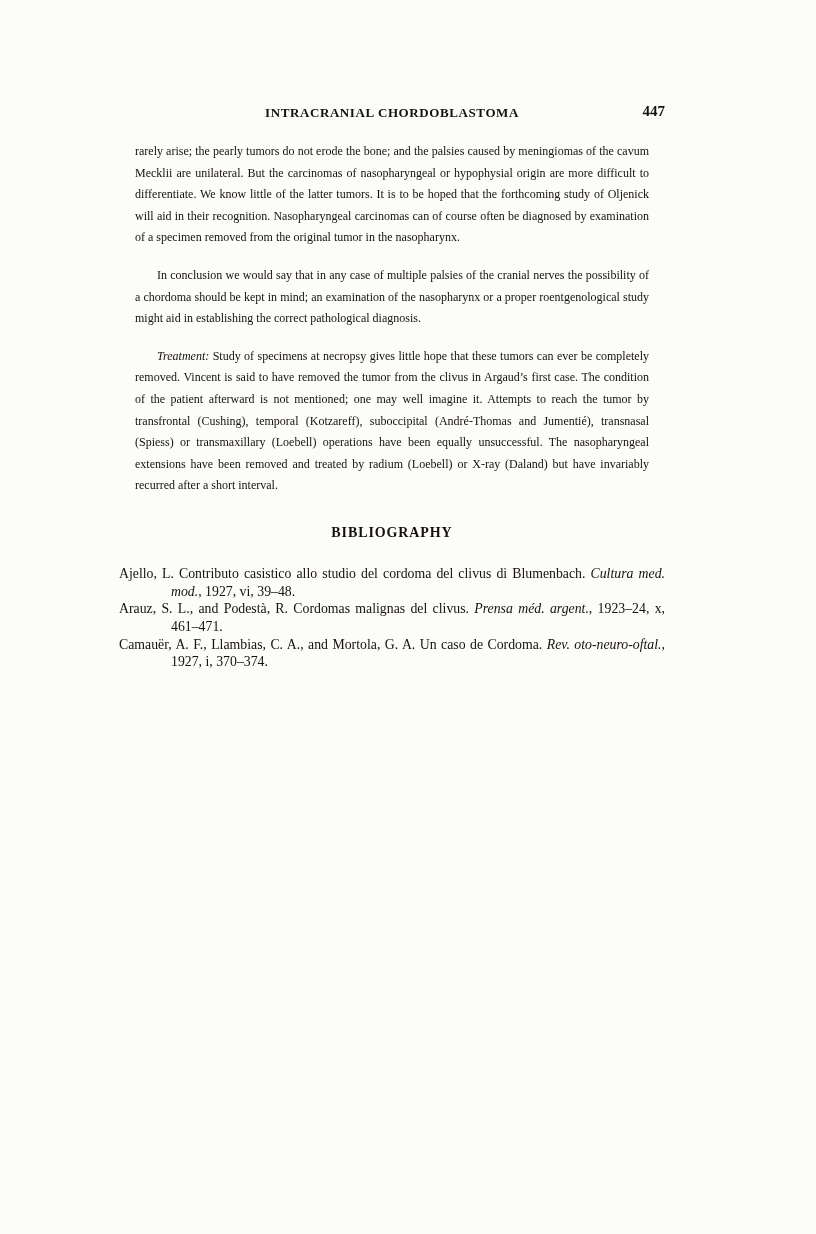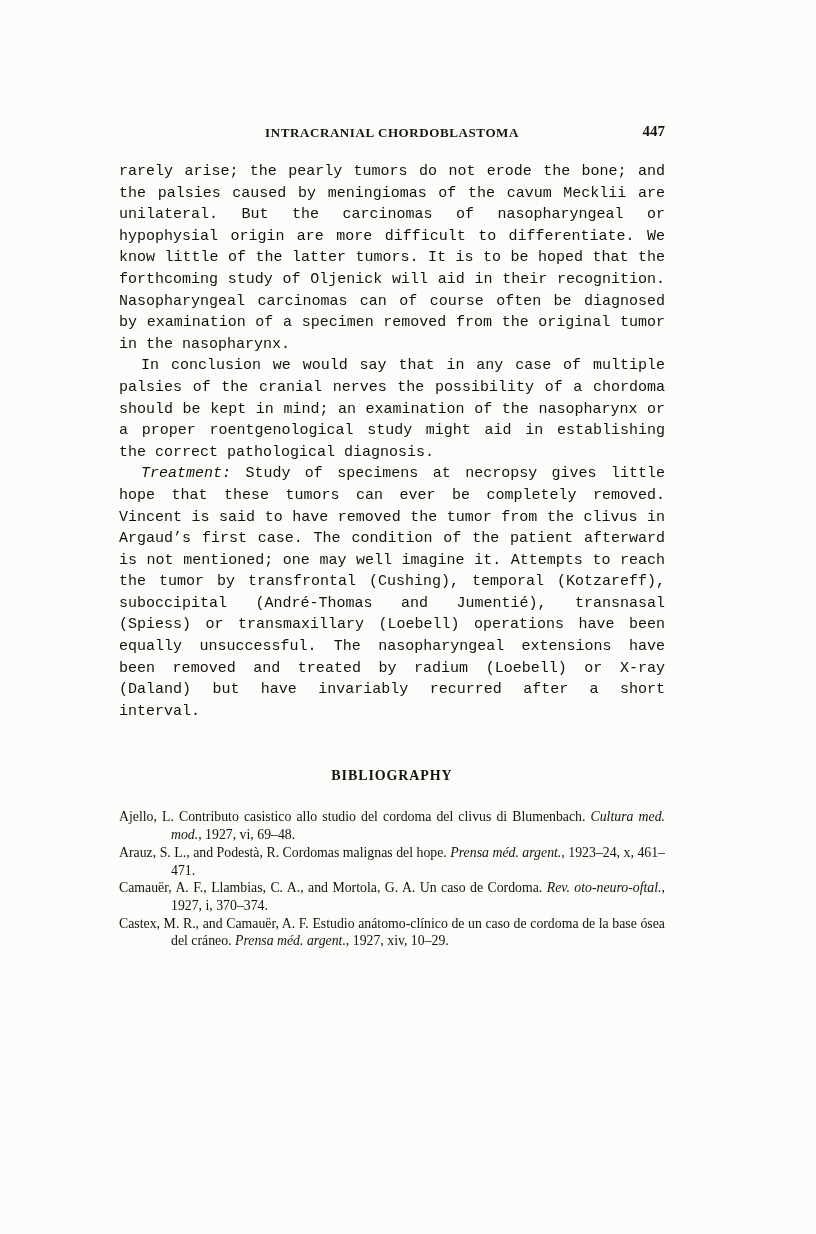--- a/index.html
+++ b/index.html
@@ -13,21 +13,21 @@
       height: 1234px;
       margin: 0 auto;
       background: #fcfcfa;
       font-family: "Liberation Serif", serif;
       color: #16110c;
       overflow: hidden;
     }
     .content {
       position: absolute;
       left: 119px;
-      top: 125px;
+      top: 105px;
       width: 546px;
     }
     .running-head {
       position: relative;
       height: 20px;
       margin-bottom: 16px;
     }
     .running-title {
       position: absolute;
       left: 0;
@@ -39,31 +39,30 @@
     }
     .page-number {
       position: absolute;
       right: 0;
       top: -2px;
       font-size: 15px;
       font-weight: bold;
       text-align: center;
     }
     .body-text p {
-      margin: 0;
-      font-size: 15px;
+      margin: 16px;
+      font-size: 12px;
       line-height: 21.6px;
       text-align: justify;
-      font-family: Liberation Mono, monospace;
     }
     .body-text p.indent {
       text-indent: 22px;
     }
     .bib-heading {
-      margin-top: 46px;
+      margin-top: 28px;
       text-align: center;
       font-size: 14px;
       font-weight: bold;
       letter-spacing: 0.9px;
     }
     .bib-list {
       margin-top: 24px;
     }
     .bib-list p {
       margin: 0;
@@ -87,20 +86,19 @@
 
     <div class="body-text" id="body-text">
         <p><span>rarely arise; the pearly tumors do not erode the bone; and the palsies caused by meningiomas of the cavum Mecklii are unilateral. But the carcinomas of nasopharyngeal or hypophysial origin are more difficult to differentiate. We know little of the latter tumors. It is to be hoped that the forthcoming study of Oljenick will aid in their recognition. Nasopharyngeal carcinomas can of course often be diagnosed by examination of a specimen removed from the original tumor in the nasopharynx.</span></p>
         <p class="indent"><span>In conclusion we would say that in any case of multiple palsies of the cranial nerves the possibility of a chordoma should be kept in mind; an examination of the nasopharynx or a proper roentgenological study might aid in establishing the correct pathological diagnosis.</span></p>
         <p class="indent"><i>Treatment:</i><span> Study of specimens at necropsy gives little hope that these tumors can ever be completely removed. Vincent is said to have removed the tumor from the clivus in Argaud’s first case. The condition of the patient afterward is not mentioned; one may well imagine it. Attempts to reach the tumor by transfrontal (Cushing), temporal (Kotzareff), suboccipital (André-Thomas and Jumentié), transnasal (Spiess) or transmaxillary (Loebell) operations have been equally unsuccessful. The nasopharyngeal extensions have been removed and treated by radium (Loebell) or X-ray (Daland) but have invariably recurred after a short interval.</span></p>
       </div>
 
     <div class="bib-heading">BIBLIOGRAPHY</div>
 
     <div class="bib-list" id="bib-list">
-        <p><span>Ajello, L.  Contributo casistico allo studio del cordoma del clivus di Blumenbach.  </span><i>Cultura med. mod.</i><span>, 1927, vi, 69–48.</span></p>
-        <p><span>Arauz, S. L., and Podestà, R.  Cordomas malignas del hope.  </span><i>Prensa méd. argent.</i><span>, 1923–24, x, 461–471.</span></p>
+        <p><span>Ajello, L.  Contributo casistico allo studio del cordoma del clivus di Blumenbach.  </span><i>Cultura med. mod.</i><span>, 1927, vi, 39–48.</span></p>
+        <p><span>Arauz, S. L., and Podestà, R.  Cordomas malignas del clivus.  </span><i>Prensa méd. argent.</i><span>, 1923–24, x, 461–471.</span></p>
         <p><span>Camauër, A. F., Llambias, C. A., and Mortola, G. A.  Un caso de Cordoma.  </span><i>Rev. oto-neuro-oftal.</i><span>, 1927, i, 370–374.</span></p>
-        <p><span>Castex, M. R., and Camauër, A. F.  Estudio anátomo-clínico de un caso de cordoma de la base ósea del cráneo.  </span><i>Prensa méd. argent.</i><span>, 1927, xiv, 10–29.</span></p>
       </div>
 
   </div>
 </div>
 
 </body></html>

